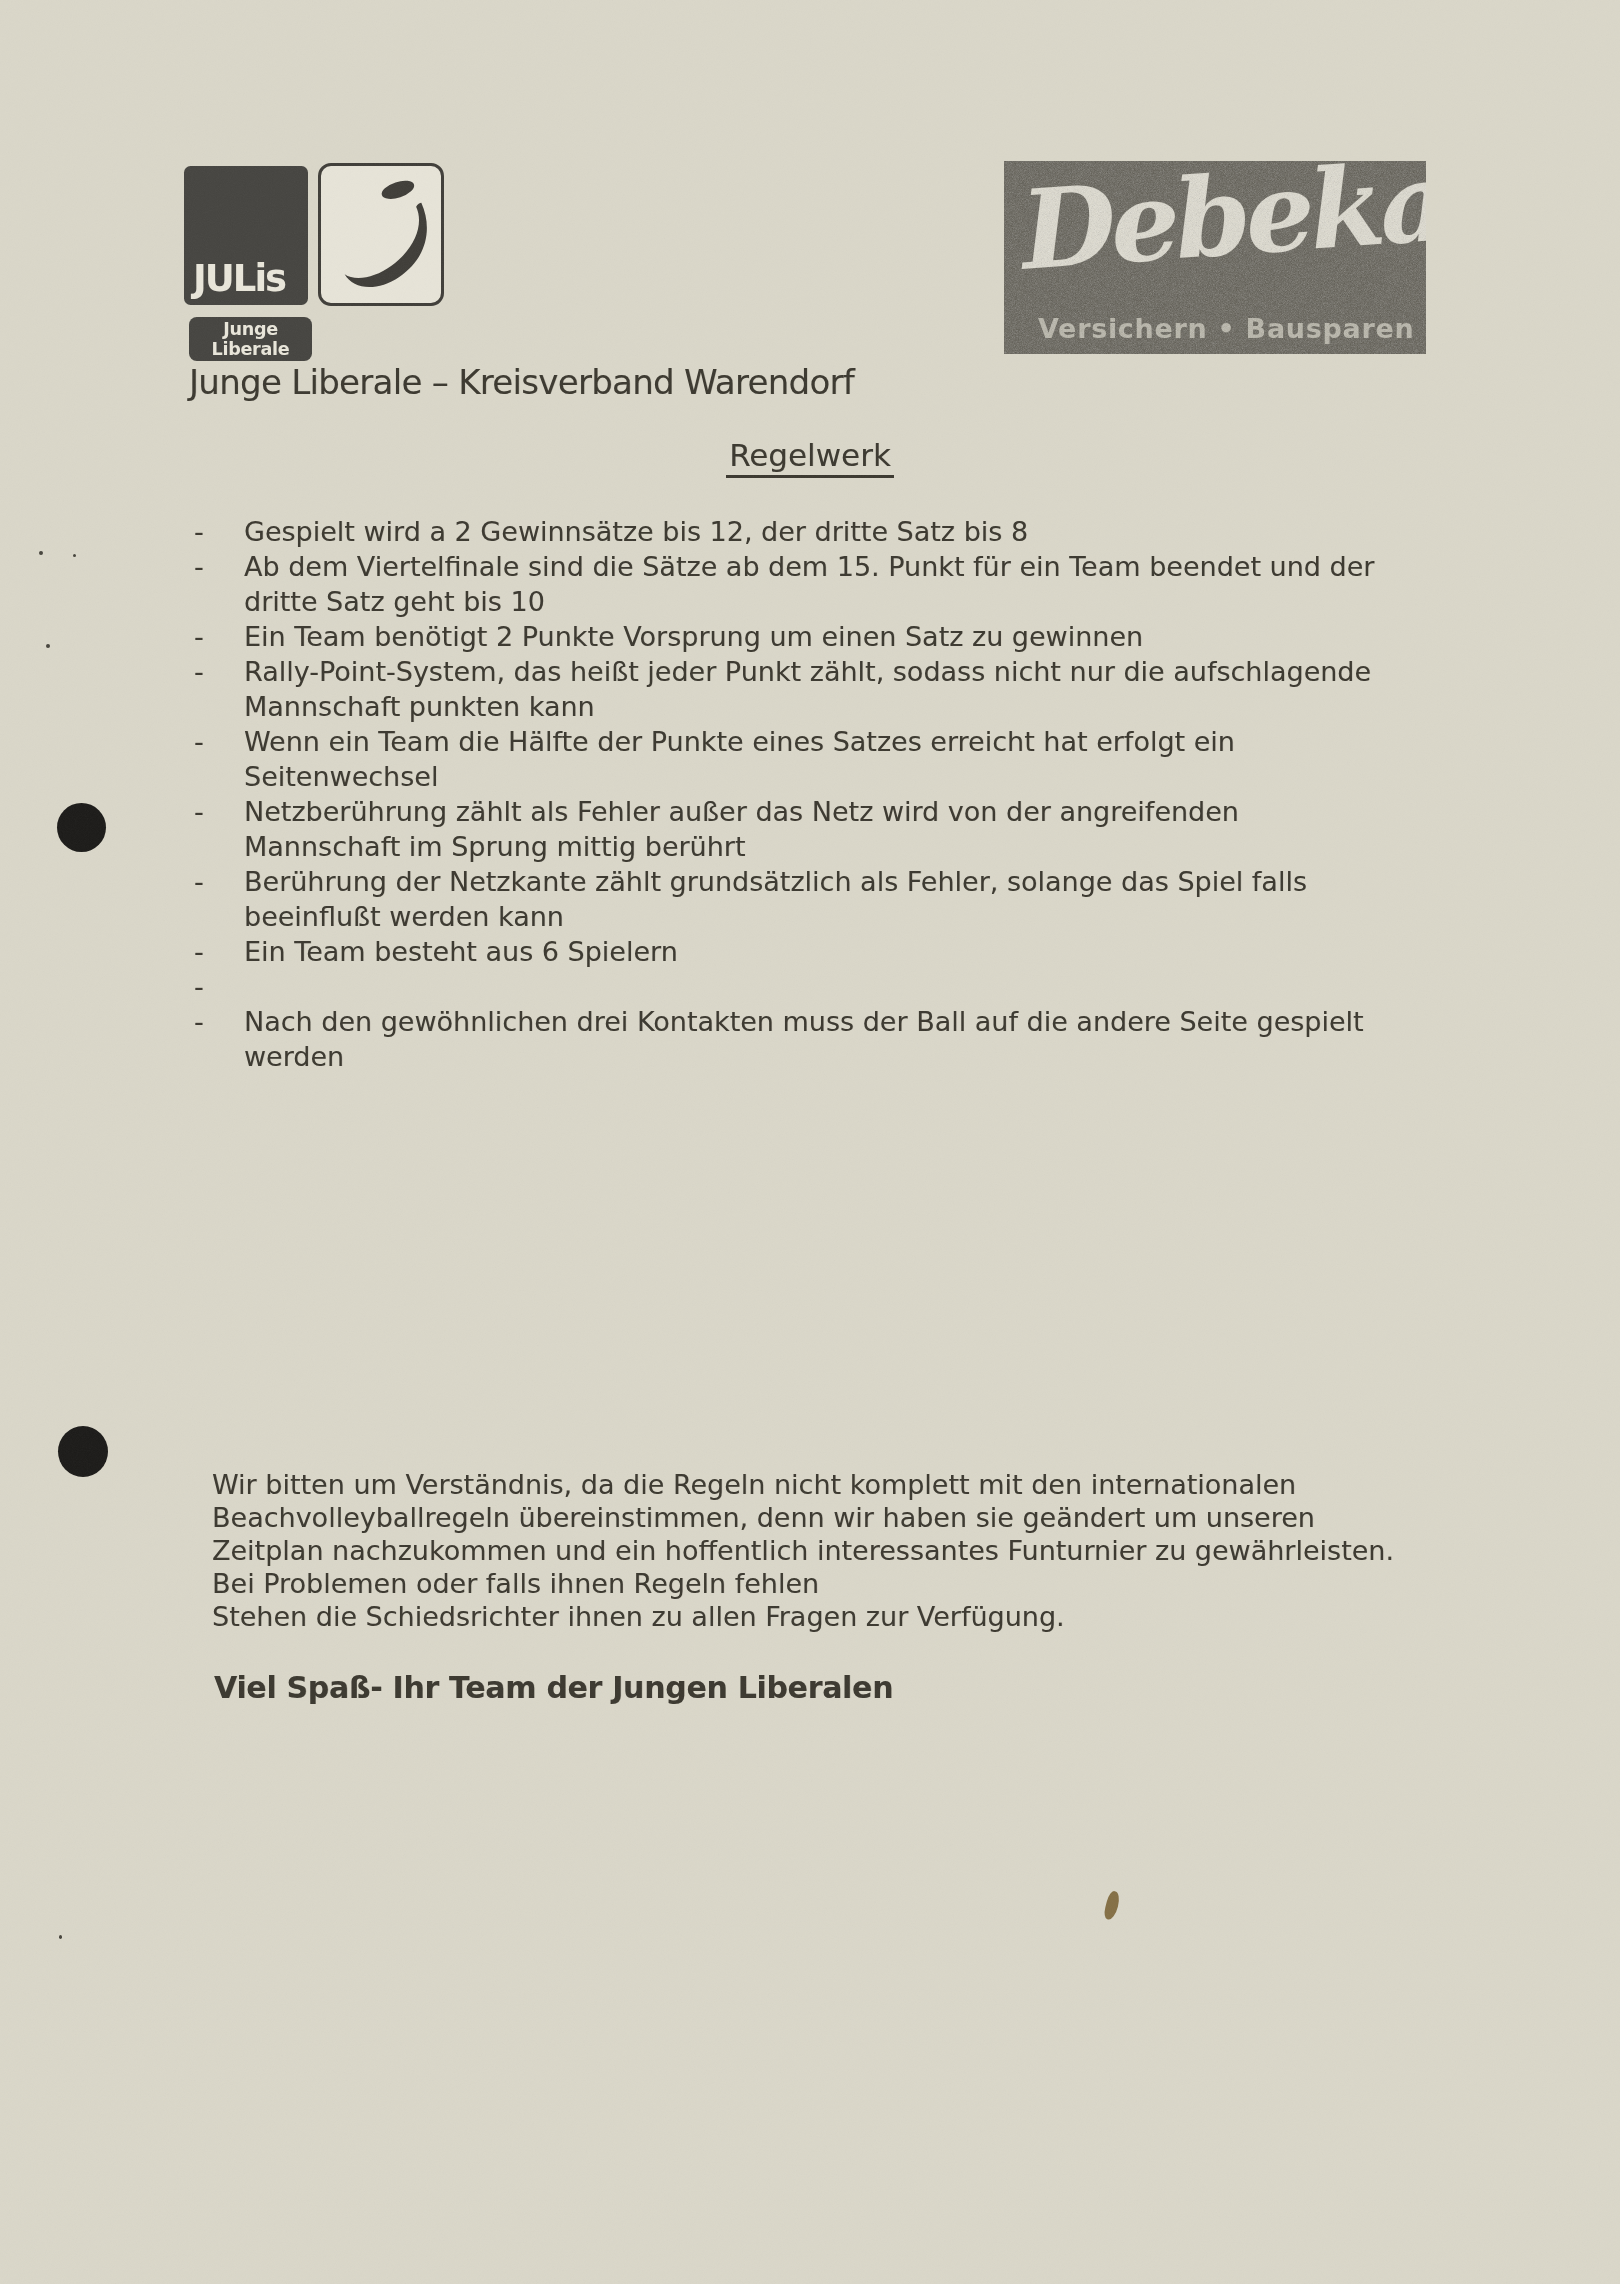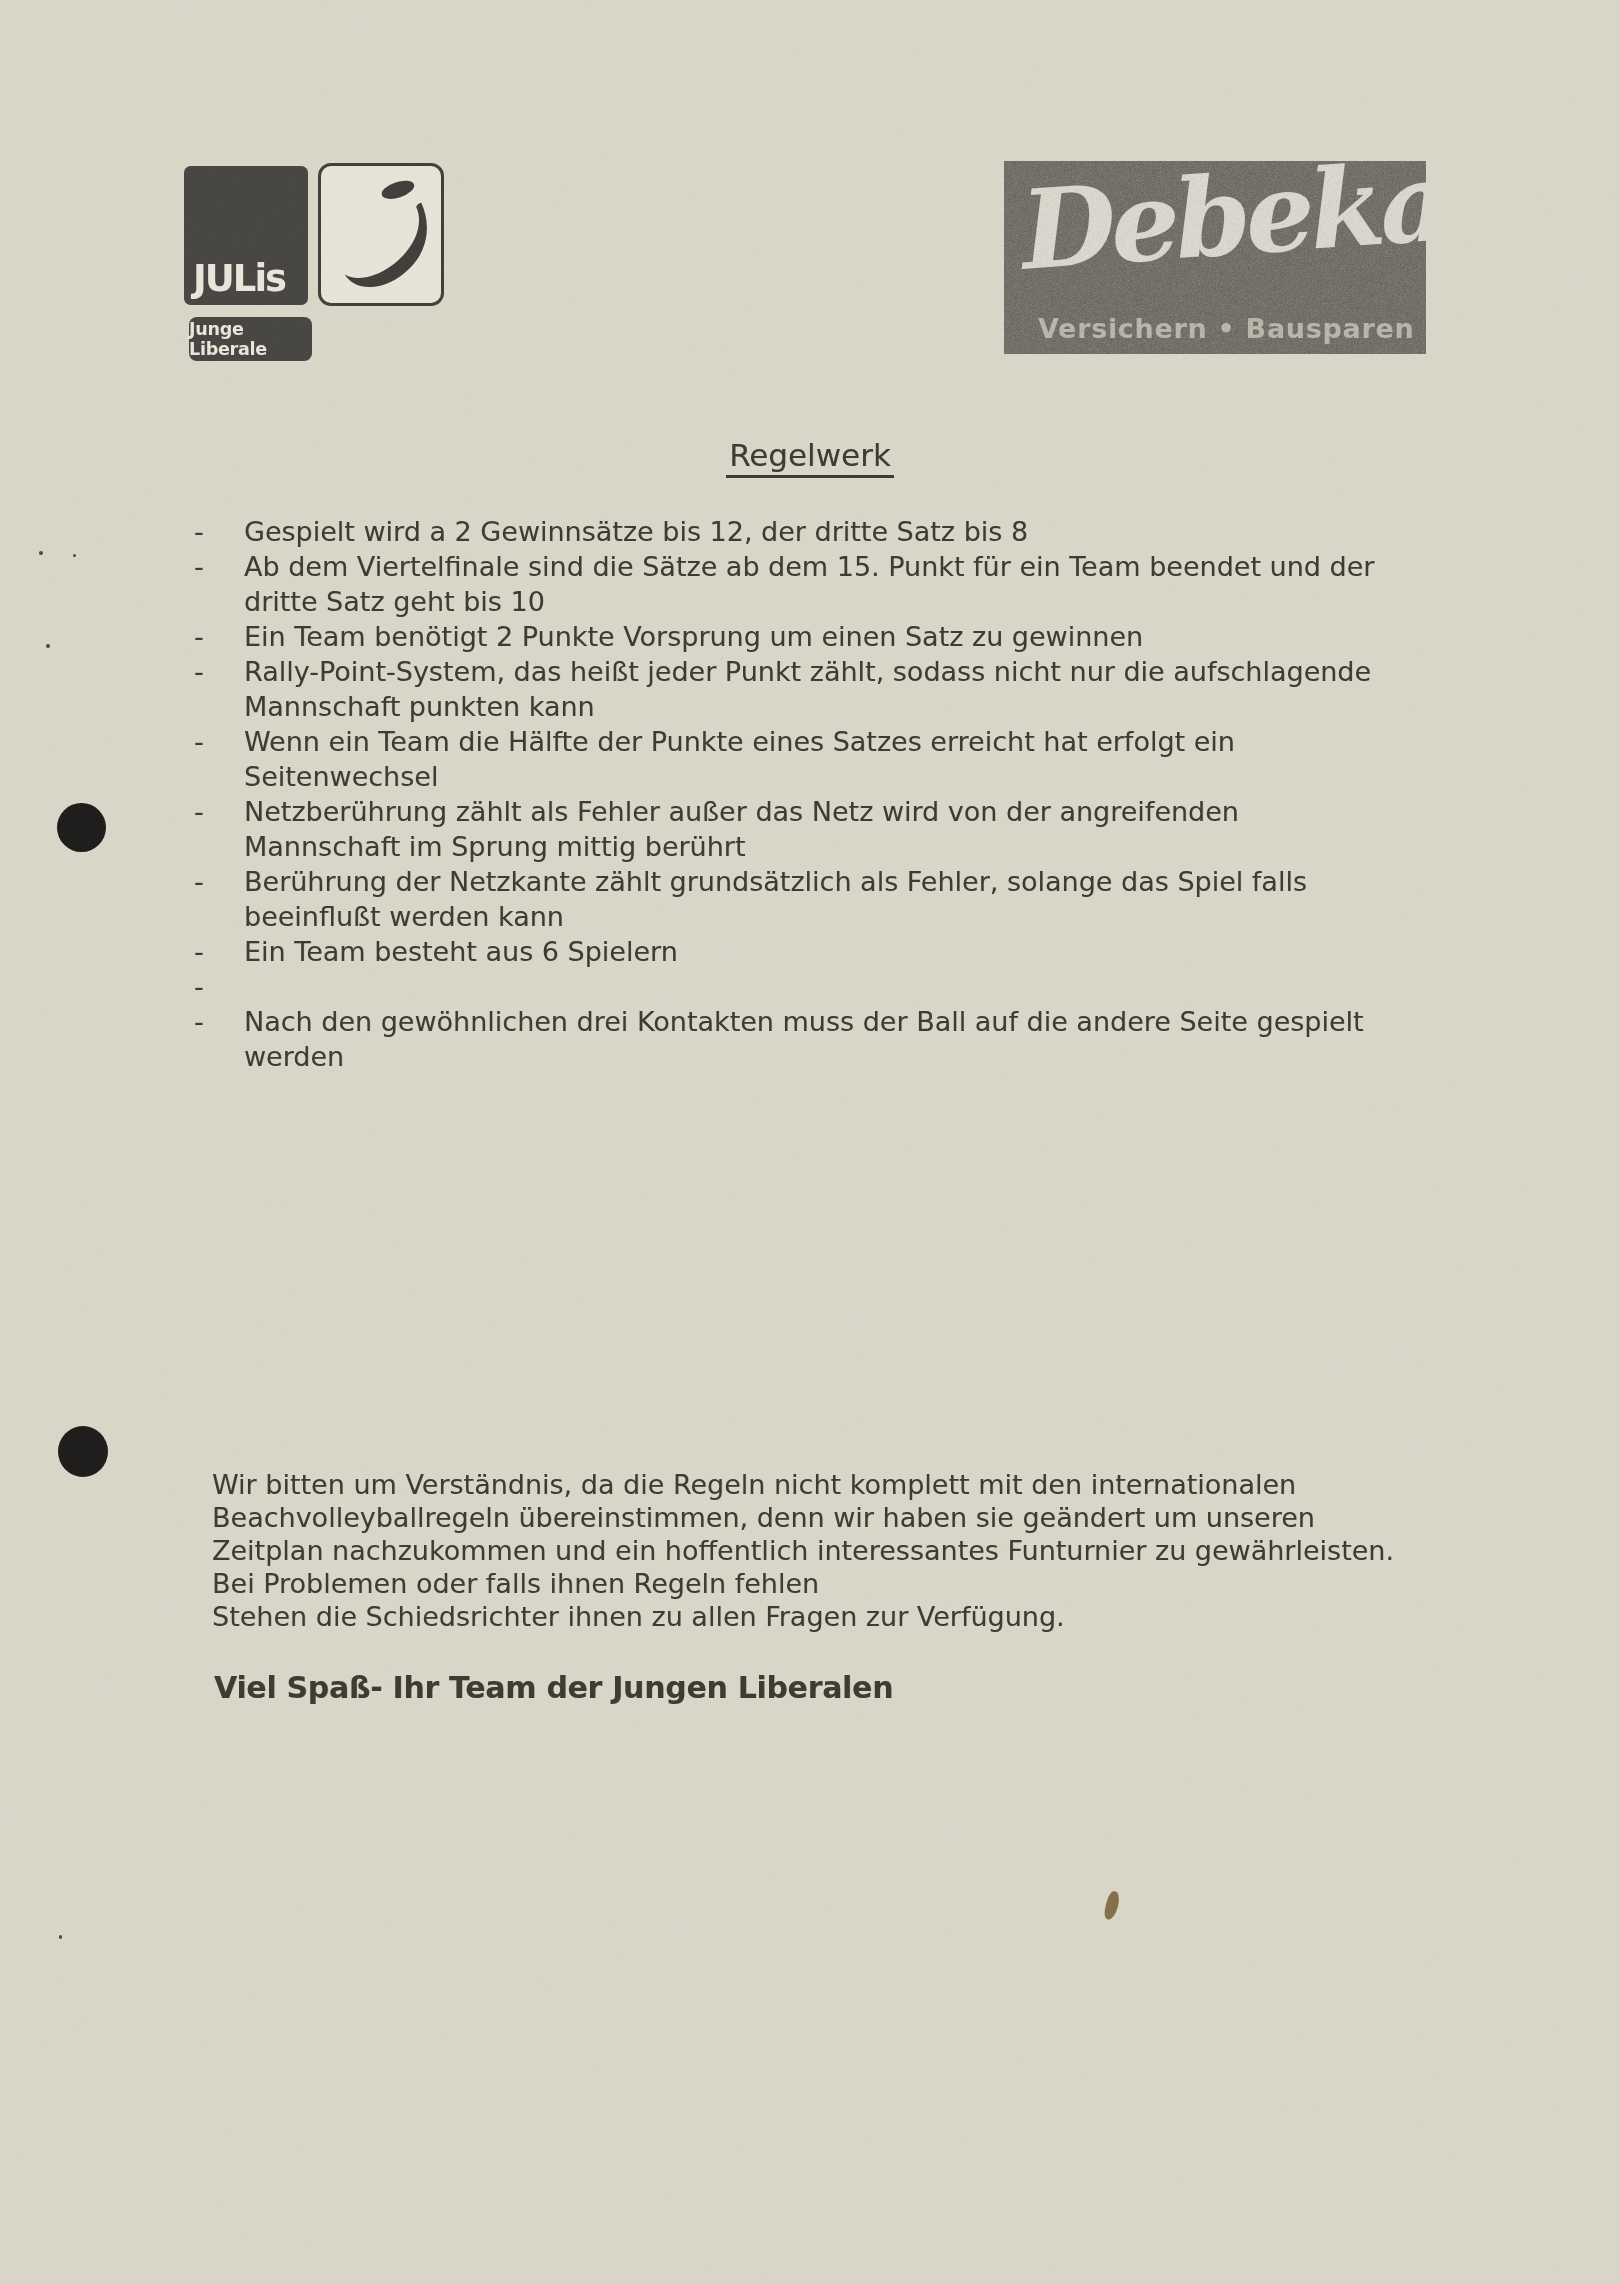--- a/index.html
+++ b/index.html
@@ -26,21 +26,21 @@
   .swoosh-box{
     position:absolute;left:318px;top:163px;width:126px;height:143px;
     background:#e7e4d8;border:3.3px solid #3f3d38;border-radius:13px;
     box-sizing:border-box;
   }
   .swoosh-box svg{position:absolute;left:3.9px;top:2.6px;}
   .julis-badge{
     position:absolute;left:189px;top:317px;width:123px;height:44px;
     background:#454440;border-radius:7.8px;
     display:flex;align-items:center;justify-content:center;
-    color:#e9e6da;font-size:17.6px;font-weight:700;letter-spacing:-0.3px;
+    color:#e9e6da;font-size:17.6px;font-weight:700;letter-spacing:-0.3px;text-align:center;
   }
   .debeka{
     position:absolute;left:1004px;top:161px;width:422px;height:193px;
     background:#5b584e;overflow:hidden;
   }
   .debeka-brand{
     position:absolute;left:17px;top:-9px;
     font-family:"DejaVu Serif","Liberation Serif",serif;
     font-style:italic;font-weight:700;font-size:109px;letter-spacing:-5.2px;
     color:#e2dfd2;transform:rotate(-4deg);
@@ -133,20 +133,21 @@
     <div class="debeka-tagline">Versichern • Bausparen</div>
     <svg class="box-noise" width="422" height="193" viewBox="0 0 648 296">
       <filter id="grainB">
           <feTurbulence type="fractalNoise" baseFrequency="0.85" numOctaves="2" stitchTiles="stitch"></feTurbulence>
           <feColorMatrix type="saturate" values="0"></feColorMatrix>
         </filter>
       <rect width="648" height="296" filter="url(#grainB)" opacity="0.45"></rect>
     </svg>
   </div>
 
+  <div class="org-line">Junge Liberale – Kreisverband Warendorf</div>
 
   <h1 class="doc-title">
     <span>Regelwerk</span>
   </h1>
 
   <ul class="rules">
     <li>
         <span class="dash">-</span>
         <span class="txt">Gespielt wird a 2 Gewinnsätze bis 12, der dritte Satz bis 8</span>
       </li>

